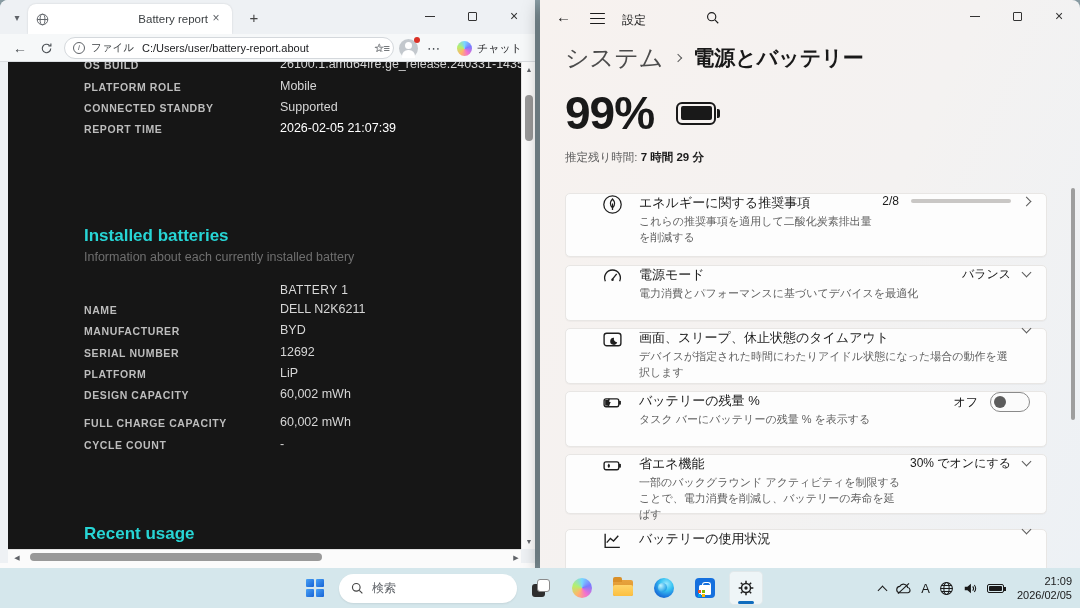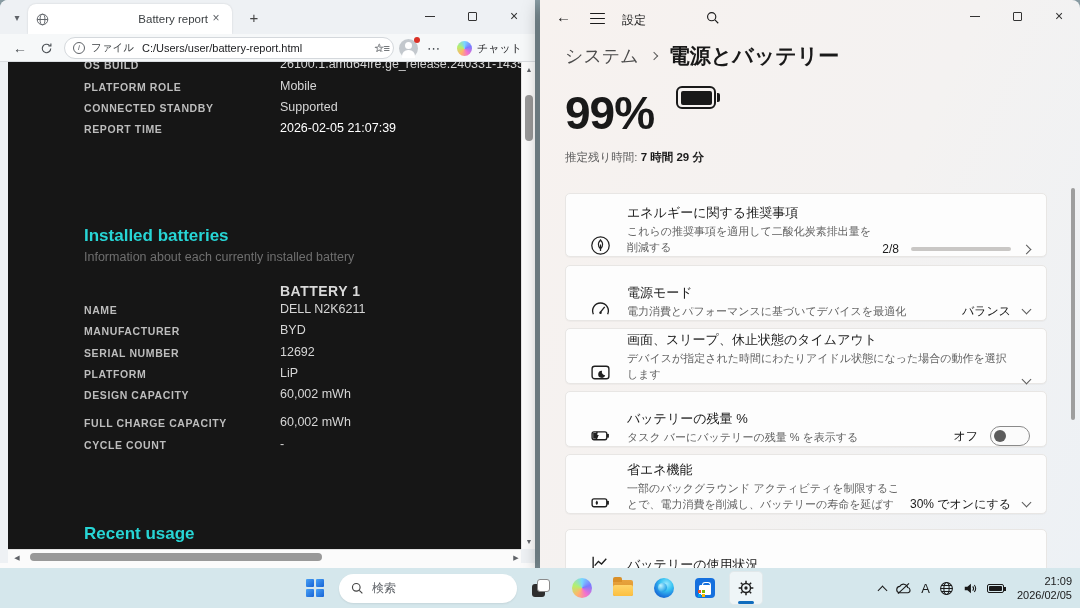--- a/index.html
+++ b/index.html
@@ -43,56 +43,56 @@
   .chat-label { font-size:11px; color:#202124; }
 
   
   .content { position:absolute; left:8px; top:62px; width:513px; height:487px; background:#161616; overflow:hidden; }
   .rep-row { position:absolute; left:0; width:100%; height:21px; }
   .rep-label { position:absolute; left:76px; top:3px; font-size:10.5px; font-weight:bold; letter-spacing:.6px; color:#bdbdbd; }
   .rep-value { position:absolute; left:272px; top:1px; font-size:12.5px; color:#d6d6d6; white-space:nowrap; }
   .rep-value.bold { font-weight:normal; color:#ffffff; }
   .sec-title { position:absolute; left:76px; font-size:17px; font-weight:600; color:#27d5d5; }
   .sec-sub { position:absolute; left:76px; font-size:12.5px; color:#6f6f6f; }
-  .col-head { position:absolute; left:272px; font-size:14px; font-weight:bold; letter-spacing:.5px; color:#d9d9d9; }
+  .col-head { position:absolute; left:272px; font-size:12px; font-weight:normal; letter-spacing:.5px; color:#d9d9d9; }
 
   
   .vscroll { position:absolute; right:0; top:62px; width:14px; height:487px; background:#fbfbfb; border-left:1px solid #e3e3e3; }
   .vthumb { position:absolute; left:3px; top:33px; width:8px; height:46px; background:#999; border-radius:4px; }
   .sb-arrow { position:absolute; left:0; width:14px; font-size:7px; color:#606368; text-align:center; }
   .hscroll { position:absolute; left:8px; bottom:5px; width:513px; height:14px; background:#fbfbfb; border-top:1px solid #e3e3e3; }
   .hthumb { position:absolute; left:22px; top:3px; width:292px; height:8px; background:#999; border-radius:4px; }
   .bottom-strip { position:absolute; left:0; bottom:0; width:535px; height:5px; background:#fbfbfb; }
 
   
   .s-titlebar { position:relative; height:38px; }
   .s-back { position:absolute; left:16px; top:8px; font-size:15px; color:#1b1b1b; }
   .hamburger { position:absolute; left:50px; top:13px; width:15px; height:11px; display:flex; flex-direction:column; justify-content:space-between; }
   .hamburger i { height:1.4px; background:#1b1b1b; border-radius:1px; }
   .s-apptitle { position:absolute; left:82px; top:12px; font-size:12px; color:#1b1b1b; }
   .s-search { position:absolute; left:166px; top:11px; }
   .ctl-min-s { right:84px; } .ctl-max-s { right:42px; } .ctl-close-s { right:0; }
 
   .breadcrumb { position:absolute; left:25px; top:42px; display:flex; align-items:center; gap:12px; }
-  .bc-parent { font-size:18px; color:#4c4c4c;font-family:Liberation Serif, serif; }
+  .bc-parent { font-size:24px; color:#4c4c4c;font-family:Liberation Serif, serif; }
   .bc-current { font-size:21px; font-weight:600; color:#191919; }
   .chev { display:inline-block; width:7px; height:7px; border-right:1.6px solid #5b5b5b; border-bottom:1.6px solid #5b5b5b; }
   .chev.down { transform:rotate(45deg); margin-top:-4px; }
   .chev.right { transform:rotate(-45deg); }
   .chev.small { width:6px; height:6px; }
 
-  .batt-hero { position:absolute; left:25px; top:86px; display:flex; gap:22px; }
+  .batt-hero { position:absolute; left:25px; top:86px; display:flex; align-items:center; gap:22px; }
   .batt-pct { font-size:46px; font-weight:600; color:#191919; letter-spacing:-1px; }
   .batt-icon-lg { position:relative; width:40px; height:23px; border:2.5px solid #191919; border-radius:6px; }
   .batt-icon-lg:before { content:""; position:absolute; inset:2.5px; background:#191919; border-radius:2px; }
   .batt-icon-lg:after { content:""; position:absolute; right:-6px; top:5px; width:3px; height:9px; background:#191919; border-radius:0 2px 2px 0; }
   .remaining { position:absolute; left:25px; top:150px; font-size:11.5px; color:#5f5f5f; }
   .remaining b { color:#1a1a1a; }
 
-  .card { position:absolute; left:25px; width:482px; background:#fdfdfd; border:1px solid #e8e6e4; border-radius:5px; display:flex; align-items:flex-end; padding:0 16px 0 24px; box-shadow:0 1px 1px rgba(0,0,0,.03); }
+  .card { position:absolute; left:25px; width:482px; background:#fdfdfd; border:1px solid #e8e6e4; border-radius:5px; display:flex; align-items:flex-start; padding:0 16px 0 36px; box-shadow:0 1px 1px rgba(0,0,0,.03); }
   .card-icon { width:24px; flex:none; display:flex; align-items:center; color:#1f1f1f; }
   .card-text { flex:1; margin-left:13px; margin-right:10px; }
   .card-title { font-size:13px; color:#1b1b1b; }
   .card-sub { font-size:11px; color:#616161; line-height:1.45; margin-top:2px; }
   .card-right { flex:none; display:flex; align-items:center; gap:12px; }
   .card-val { font-size:12px; color:#1b1b1b; }
   .progress-track { width:100px; height:4px; background:#c9c7c5; border-radius:2px; overflow:hidden; }
   .progress-fill { height:100%; border-radius:2px; }
   .toggle-off { position:relative; width:40px; height:20px; border:1px solid #8a8a8a; border-radius:10px; background:#fbfbfb; }
   .toggle-off .knob { position:absolute; left:3px; top:3px; width:12px; height:12px; background:#5c5c5c; border-radius:50%; }
@@ -166,21 +166,21 @@
     <div class="nav-ico" style="left:10px">←</div>
     <div class="nav-ico" style="left:36px">
       <svg width="13" height="13" viewBox="0 0 16 16">
           <path d="M13.2 8a5.2 5.2 0 1 1-1.6-3.8" fill="none" stroke="#4a4f54" stroke-width="1.4"></path>
           <path d="M13.4 1.8v3h-3" fill="none" stroke="#4a4f54" stroke-width="1.4"></path>
         </svg>
     </div>
     <div class="addr">
       <span class="info-cir">i</span>
       <span class="addr-proto">ファイル</span>
-      <span class="addr-url">C:/Users/user/battery-report.html</span>
+      <span class="addr-url">C:/Users/user/battery-report.about</span>
       <span class="addr-star">☆</span>
     </div>
     <div class="tb-right">
       <span class="collections">☆≡</span>
       <span class="avatar">
           <span class="dot"></span>
         </span>
       <span class="dots">⋯</span>
       <span class="chatbtn">
         <span class="copilot-orb"></span>

